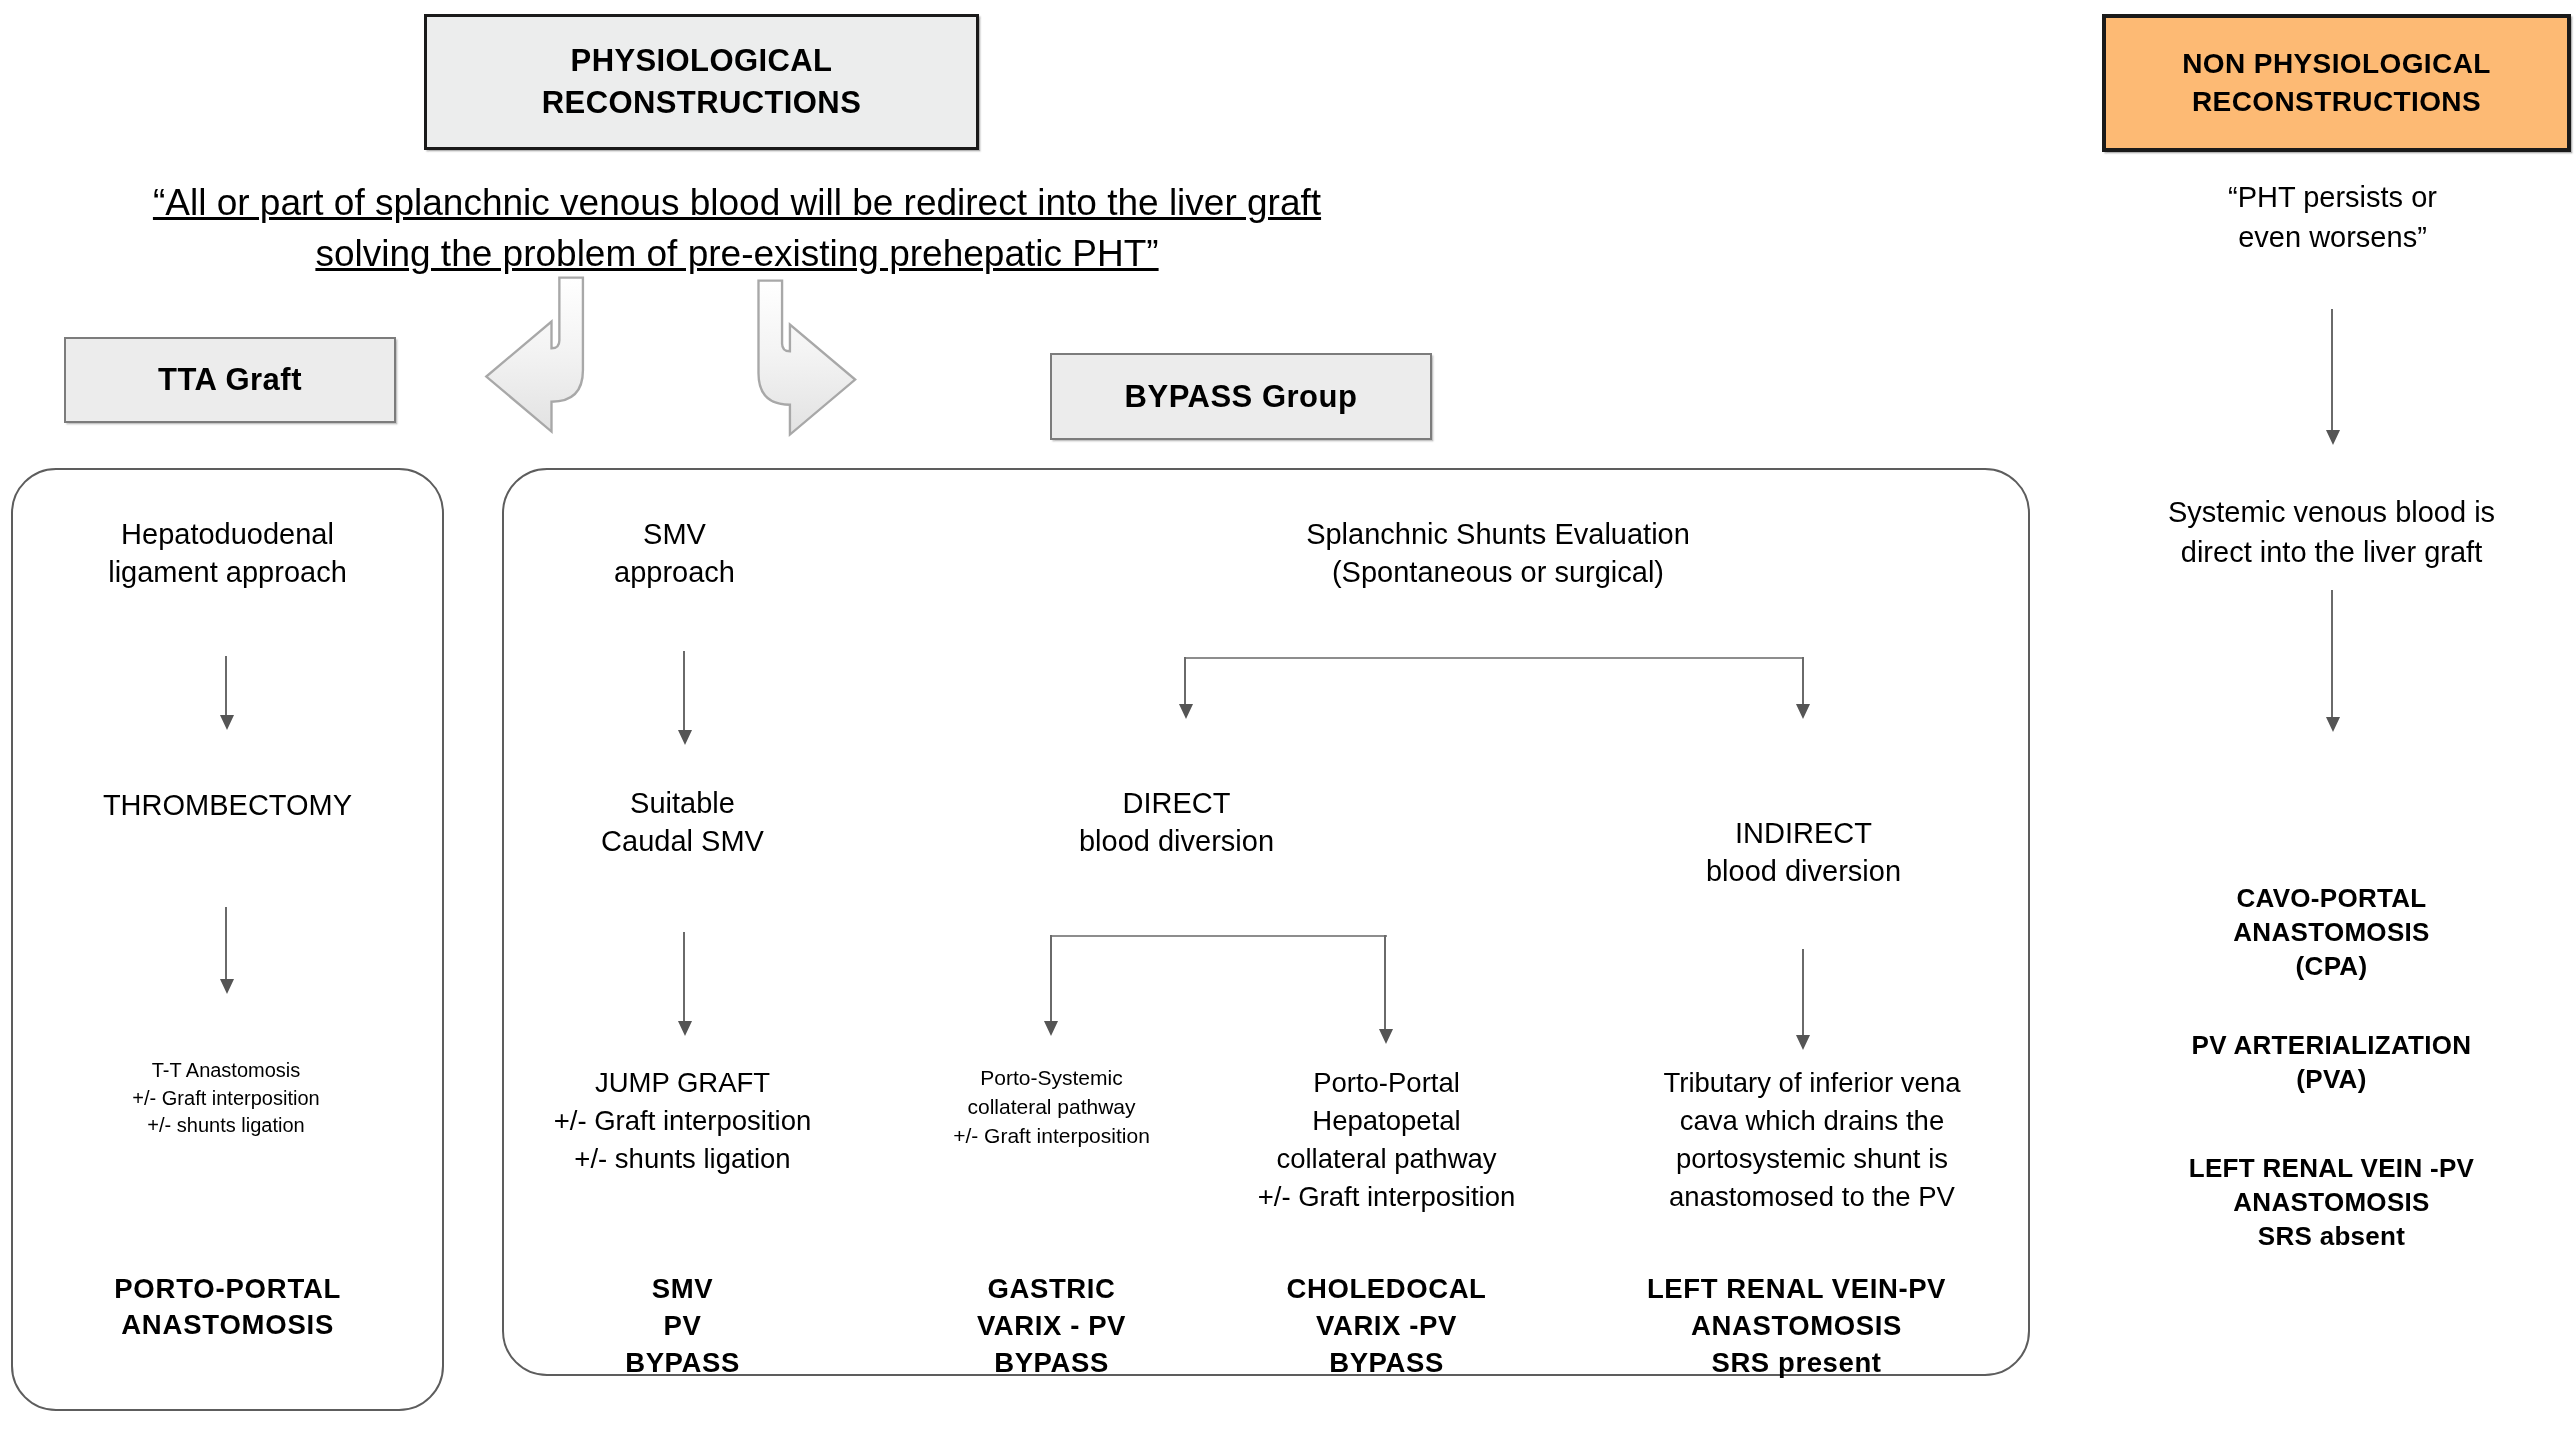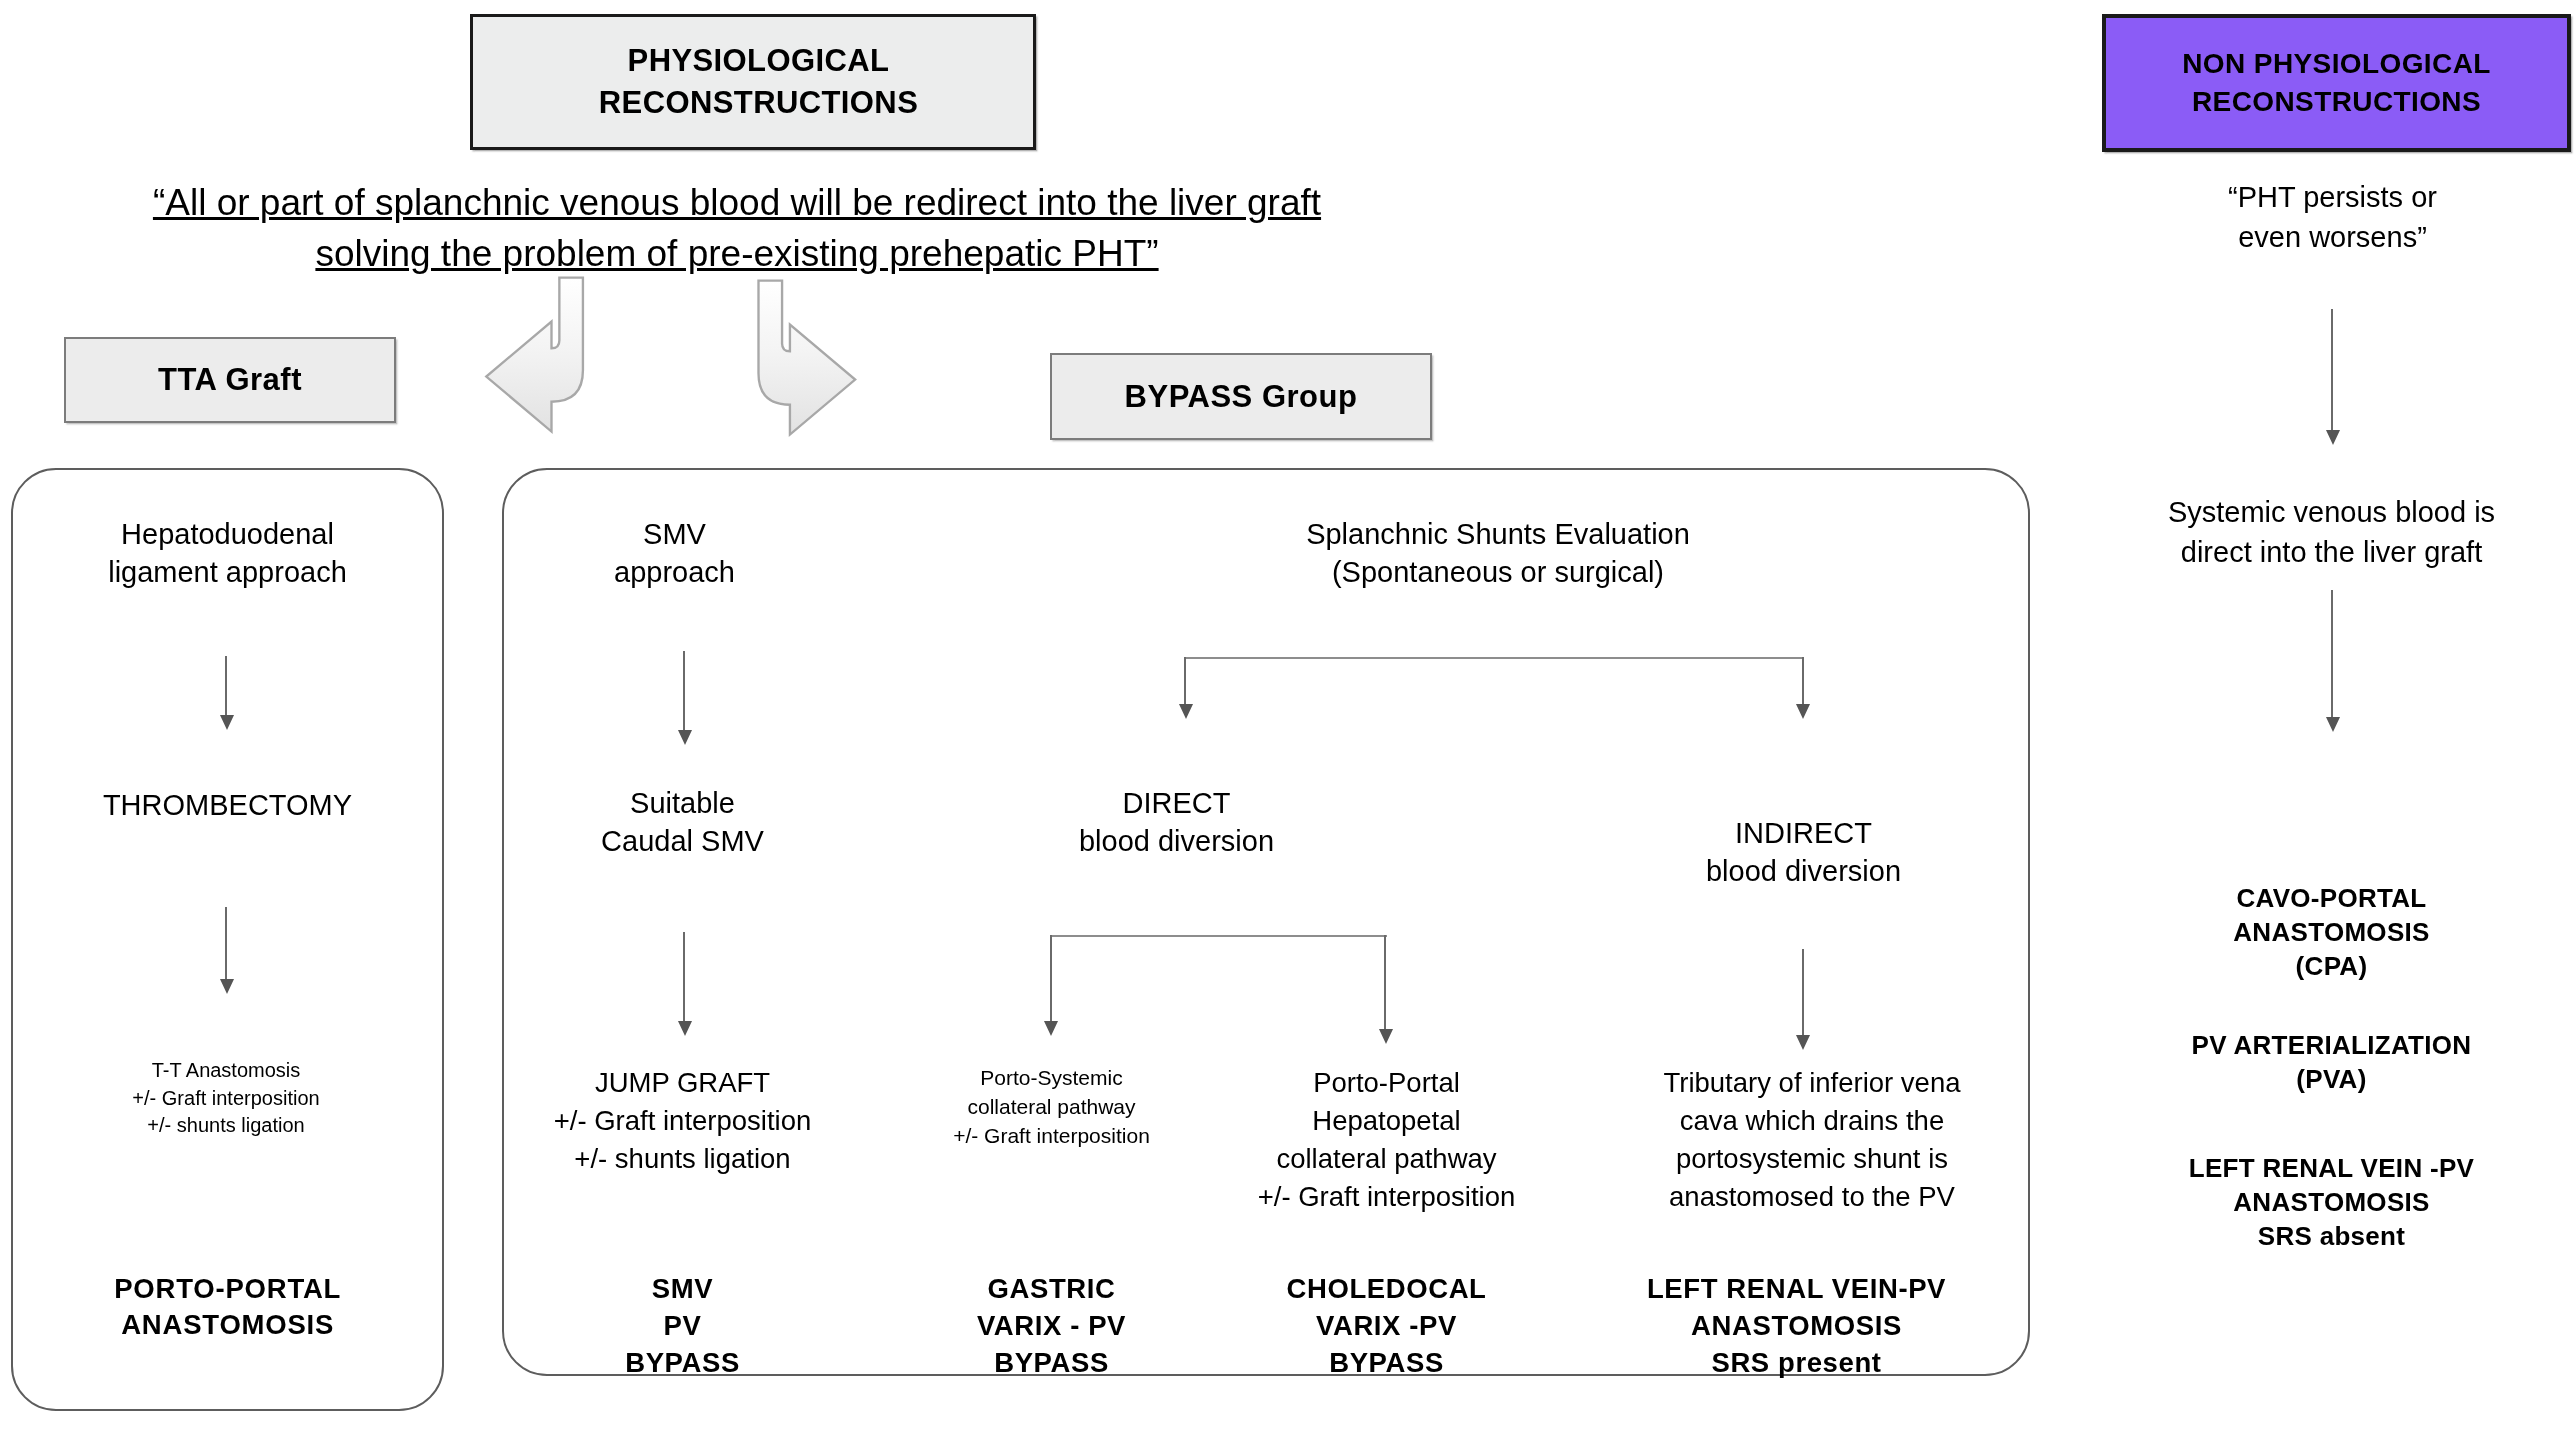--- a/index.html
+++ b/index.html
@@ -15,21 +15,21 @@
   
   .hdr-box{
     background:#eceded;
     border:3.9px solid #1a1a1a;
     box-shadow:2.4px 2.4px 1.6px rgba(120,120,120,.55);
     display:flex;align-items:center;justify-content:center;
     font-weight:bold;
     line-height:1.34;
     letter-spacing:0.4px;
   }
-  .hdr-box.plain{background:#8b5cf6;border-width:4.7px;}
+  .hdr-box.plain{background:#fdba74;border-width:4.7px;}
 
   
   .chip{
     background:#ececec;
     border:2.4px solid #7c7c7c;
     box-shadow:1.6px 1.6px 1.6px rgba(140,140,140,.5);
     display:flex;align-items:center;justify-content:center;
     font-weight:bold;
     letter-spacing:0.5px;
   }
@@ -53,21 +53,21 @@
     position:absolute;width:0;height:0;
     border-left:7px solid transparent;
     border-right:7px solid transparent;
     border-top:15.7px solid #555555;
   }
   svg.blockarrow{position:absolute;overflow:visible;}
 </style>
 </head>
 <body>
 
-<div class="abs hdr-box ctr" style="left:470px;top:14px;width:549px;height:130px;font-size:31px;padding-left:11px;">
+<div class="abs hdr-box ctr" style="left:424px;top:14px;width:549px;height:130px;font-size:31px;">
   <span>PHYSIOLOGICAL
 RECONSTRUCTIONS</span>
 </div>
 
 <div class="abs txt ctr" style="left:86px;top:177px;width:1302px;font-size:37px;line-height:1.38;text-decoration:underline;">“All or part of splanchnic venous blood will be redirect into the liver graft
 solving the problem of pre-existing prehepatic PHT”</div>
 
 <div class="abs hdr-box plain ctr" style="left:2102px;top:14px;width:461px;height:130px;font-size:28px;">
   <span>NON PHYSIOLOGICAL
 RECONSTRUCTIONS</span>

